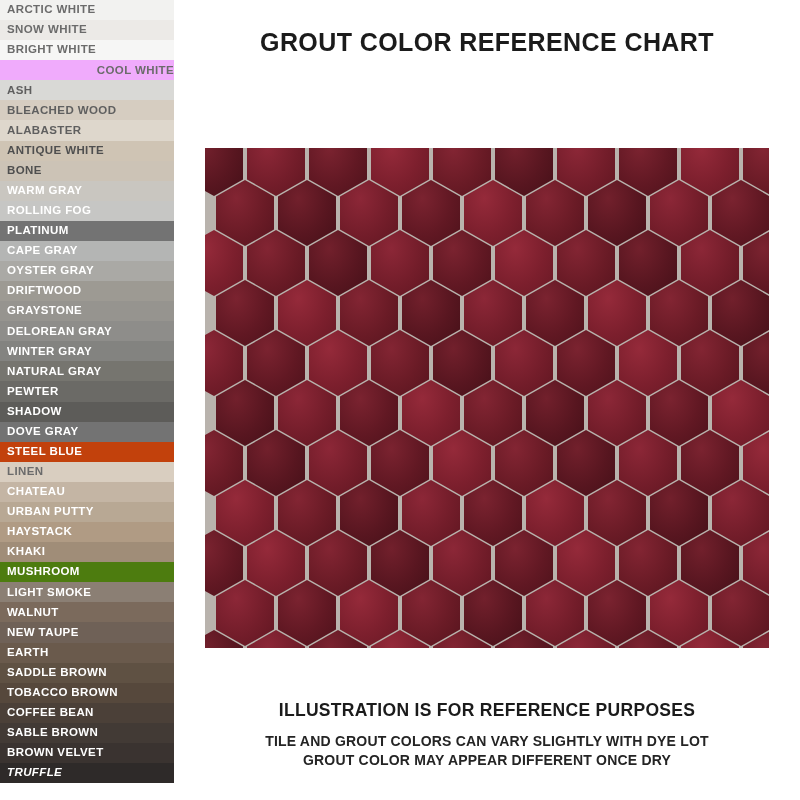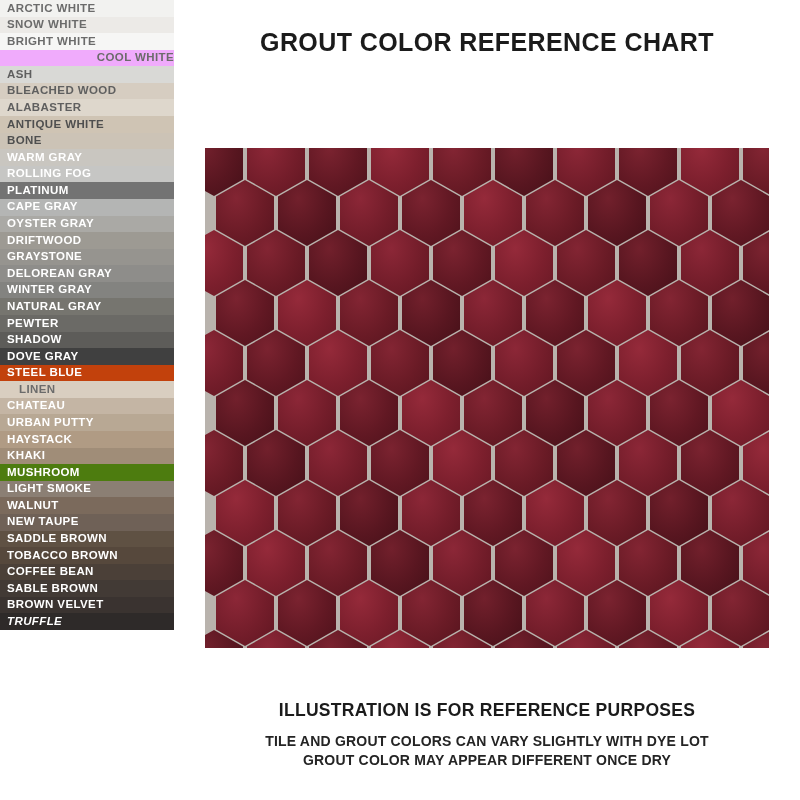--- a/index.html
+++ b/index.html
@@ -19,21 +19,21 @@
     height: 800px;
     background: #ffffff;
   }
 
   
   #swatch-column {
     position: absolute;
     left: 0;
     top: 0;
     width: 174px;
-    height: 630px;
+    height: 783px;
     display: flex;
     flex-direction: column;
   }
   .swatch-row {
     position: relative;
     flex: 1 1 0;
     display: flex;
     align-items: center;
     box-sizing: border-box;
   }
@@ -172,27 +172,27 @@
       </div>
       <div class="swatch-row" style="background: rgb(118, 117, 111);">
         <span class="swatch-label" style="color: rgb(255, 255, 255);">NATURAL GRAY</span>
       </div>
       <div class="swatch-row" style="background: rgb(107, 106, 102);">
         <span class="swatch-label" style="color: rgb(255, 255, 255);">PEWTER</span>
       </div>
       <div class="swatch-row" style="background: rgb(93, 92, 89);">
         <span class="swatch-label" style="color: rgb(255, 255, 255);">SHADOW</span>
       </div>
-      <div class="swatch-row" style="background: #404040;">
+      <div class="swatch-row" style="background: #737373;">
         <span class="swatch-label" style="color: rgb(255, 255, 255);">DOVE GRAY</span>
       </div>
       <div class="swatch-row" style="background: #c2410c;">
         <span class="swatch-label" style="color: rgb(255, 255, 255);">STEEL BLUE</span>
       </div>
-      <div class="swatch-row" style="background: rgb(217, 206, 192); padding-left: 12px;">
+      <div class="swatch-row" style="background: rgb(217, 206, 192);">
         <span class="swatch-label" style="color: rgb(107, 107, 107);">LINEN</span>
       </div>
       <div class="swatch-row" style="background: rgb(196, 181, 164);">
         <span class="swatch-label" style="color: rgb(255, 255, 255);">CHATEAU</span>
       </div>
       <div class="swatch-row" style="background: rgb(184, 168, 148);">
         <span class="swatch-label" style="color: rgb(255, 255, 255);">URBAN PUTTY</span>
       </div>
       <div class="swatch-row" style="background: rgb(176, 155, 132);">
         <span class="swatch-label" style="color: rgb(255, 255, 255);">HAYSTACK</span>
@@ -204,20 +204,23 @@
         <span class="swatch-label" style="color: rgb(255, 255, 255);">MUSHROOM</span>
       </div>
       <div class="swatch-row" style="background: rgb(139, 127, 116);">
         <span class="swatch-label" style="color: rgb(255, 255, 255);">LIGHT SMOKE</span>
       </div>
       <div class="swatch-row" style="background: rgb(123, 106, 92);">
         <span class="swatch-label" style="color: rgb(255, 255, 255);">WALNUT</span>
       </div>
       <div class="swatch-row" style="background: rgb(111, 97, 87);">
         <span class="swatch-label" style="color: rgb(255, 255, 255);">NEW TAUPE</span>
+      </div>
+      <div class="swatch-row" style="background: rgb(106, 90, 76);">
+        <span class="swatch-label" style="color: rgb(255, 255, 255);">EARTH</span>
       </div>
       <div class="swatch-row" style="background: rgb(95, 81, 67);">
         <span class="swatch-label" style="color: rgb(255, 255, 255);">SADDLE BROWN</span>
       </div>
       <div class="swatch-row" style="background: rgb(86, 72, 60);">
         <span class="swatch-label" style="color: rgb(255, 255, 255);">TOBACCO BROWN</span>
       </div>
       <div class="swatch-row" style="background: rgb(75, 64, 56);">
         <span class="swatch-label" style="color: rgb(255, 255, 255);">COFFEE BEAN</span>
       </div>

